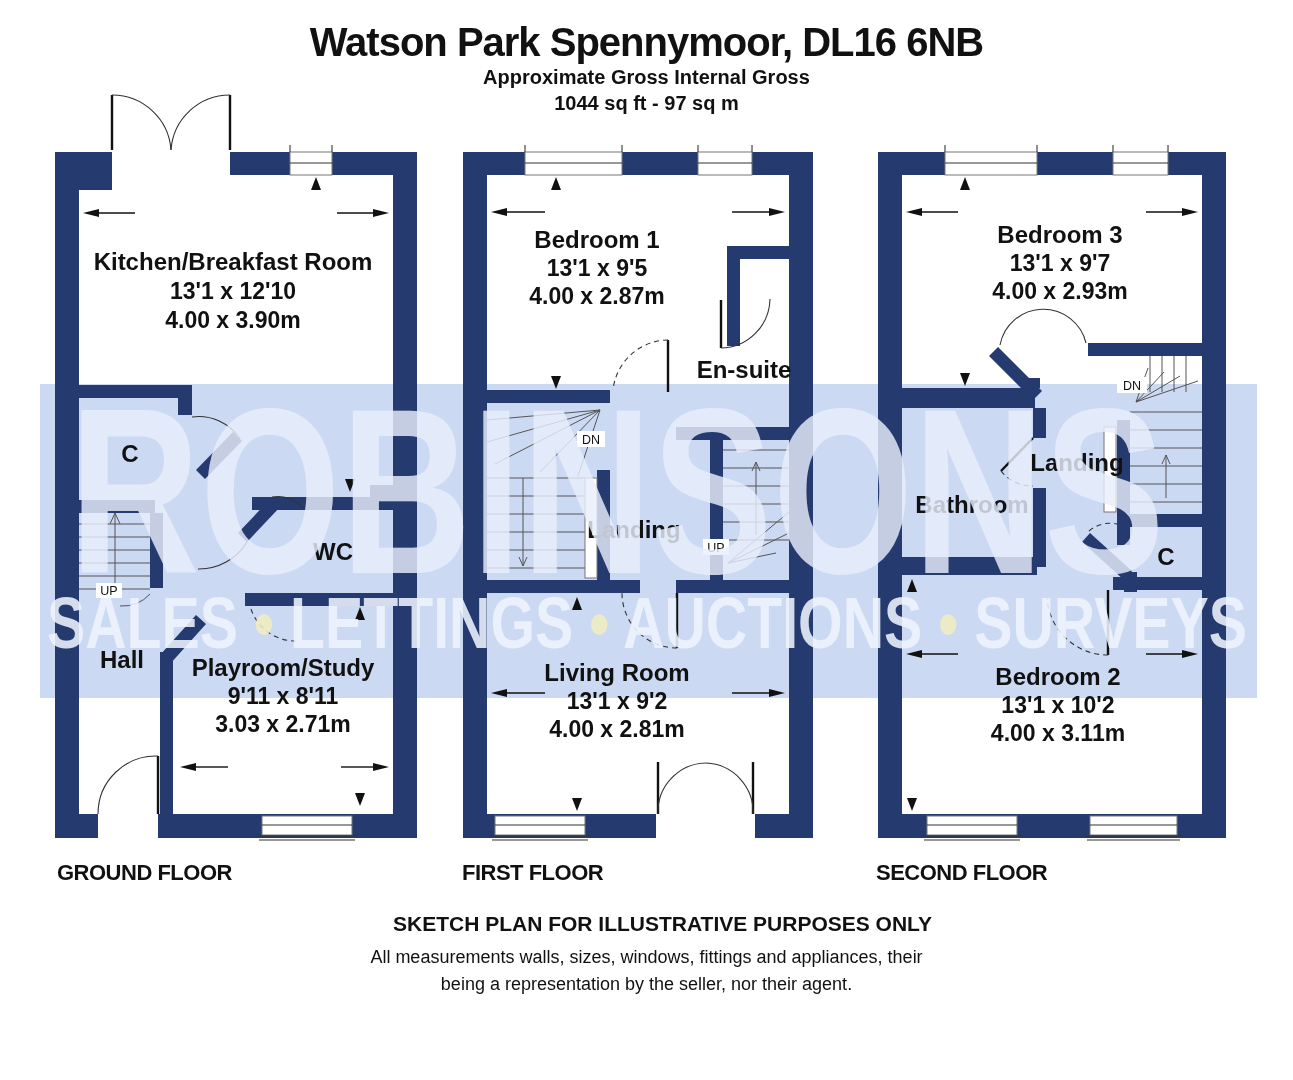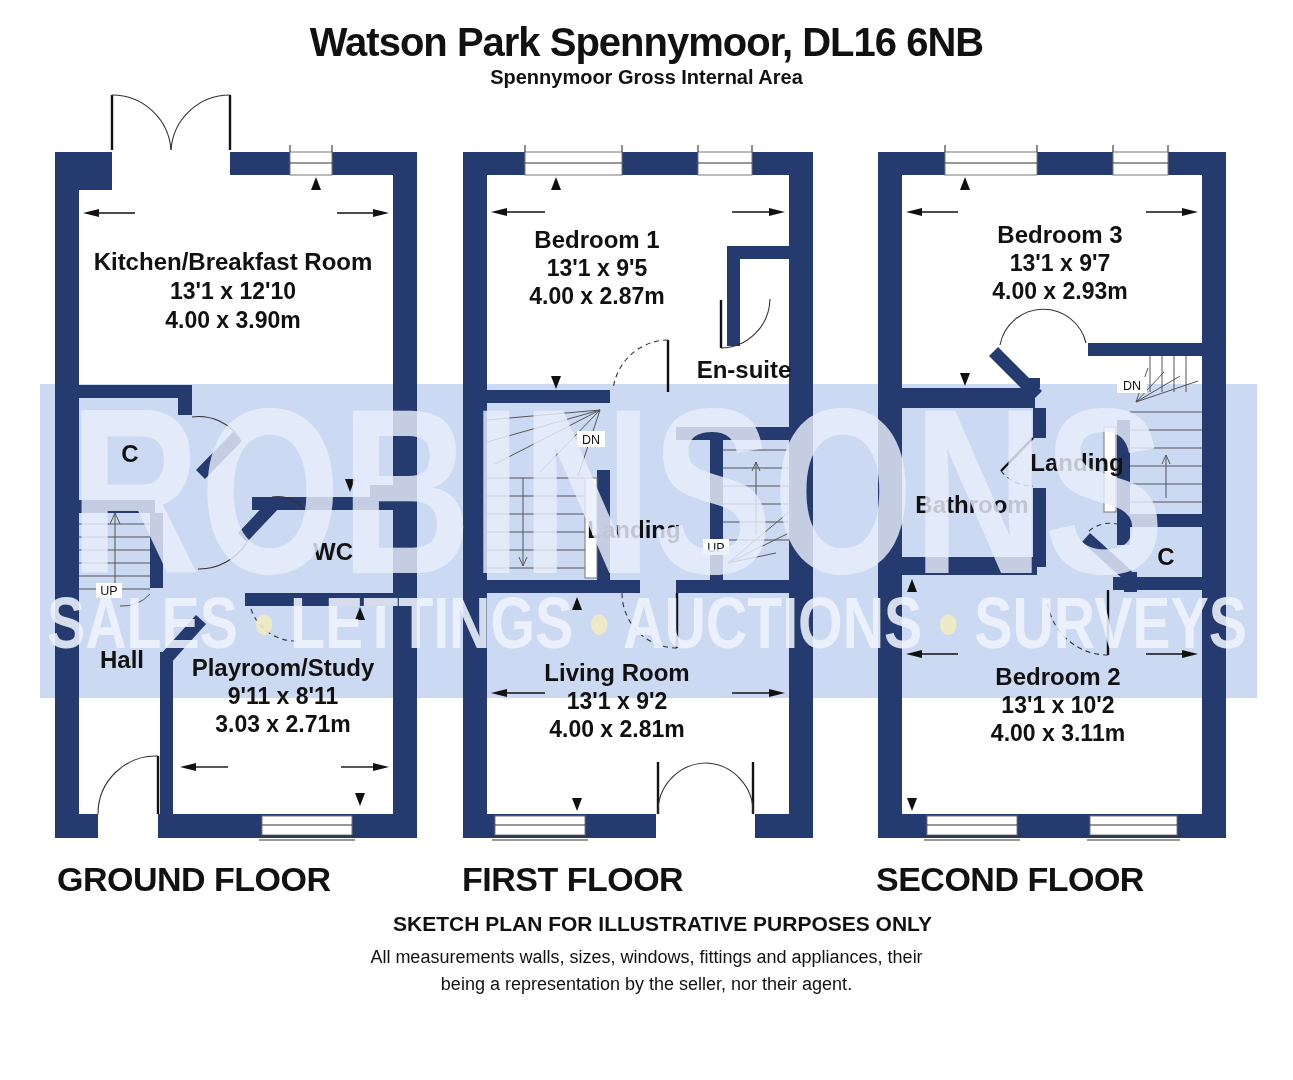--- a/index.html
+++ b/index.html
@@ -4,21 +4,21 @@
 <style>
   html,body{margin:0;padding:0;background:#ffffff;}
   #page{position:relative;width:1293px;height:1080px;background:#fff;overflow:hidden;
         font-family:"Liberation Sans",sans-serif;color:#111;border-radius:11px;}
   .abs{position:absolute;}
   #title{top:20px;left:0;width:1293px;text-align:center;font-size:40px;font-weight:bold;letter-spacing:-1px;}
   #subtitle{top:66px;left:0;width:1293px;text-align:center;font-size:20px;font-weight:bold;}
   #area{top:92px;left:0;width:1293px;text-align:center;font-size:20px;font-weight:bold;}
   #band{top:384px;left:40px;width:1217px;height:314px;background:#ccd9f2;}
   #plan-svg{top:0;left:0;}
-  .floor-label{top:860px;font-size:34px;font-weight:bold;letter-spacing:-0.5px;}
+  .floor-label{top:860px;font-size:22px;font-weight:bold;letter-spacing:-0.5px;}
   #gf-label{left:57px;} #ff-label{left:462px;} #sf-label{left:876px;}
   #sketch{top:912px;left:16px;width:1293px;text-align:center;font-size:21px;font-weight:bold;}
   #disclaimer{top:944px;left:0;width:1293px;text-align:center;font-size:18px;line-height:27px;}
   #credit{top:1038px;left:0;width:1293px;text-align:center;font-size:18px;}
   svg text{font-family:"Liberation Sans",sans-serif;}
   .room-name{font-size:24px;font-weight:bold;fill:#111;text-anchor:middle;}
   .room-dim{font-size:23px;font-weight:bold;fill:#111;text-anchor:middle;}
   .small-label{font-size:12.5px;fill:#111;text-anchor:middle;}
   .wall{fill:#253a6e;}
   .win{fill:#ffffff;stroke:#777;stroke-width:1;}
@@ -30,21 +30,22 @@
   .dimline{stroke:#111;stroke-width:1.4;fill:none;}
   .dimhead{fill:#111;}
   .lblbox{fill:#ffffff;}
 </style>
 </head>
 <body>
 
 <div id="page">
 
   <div id="title" class="abs">Watson Park Spennymoor, DL16 6NB</div>
-  <div id="subtitle" class="abs">Spennymoor Gross Internal Area</div>
+  <div id="subtitle" class="abs">Approximate Gross Internal Gross</div>
+  <div id="area" class="abs">1044 sq ft - 97 sq m</div>
 
   <div id="band" class="abs"></div>
 
   <svg id="plan-svg" class="abs" width="1293" height="1080" viewBox="0 0 1293 1080">
 
     <g>
       <g>
         <path class="wall" d="M55,152h24v686H55Z M79,152h33v38H79Z M230,152h60v23h-60Z M332,152h61v23h-61Z
           M393,152h24v686h-24Z M55,814h43v24H55Z M158,814h259v24H158Z
           M79,385h113v13H79Z M178,398h14v17h-14Z M55,500h100v13H55Z M150,513h13v75h-13Z

